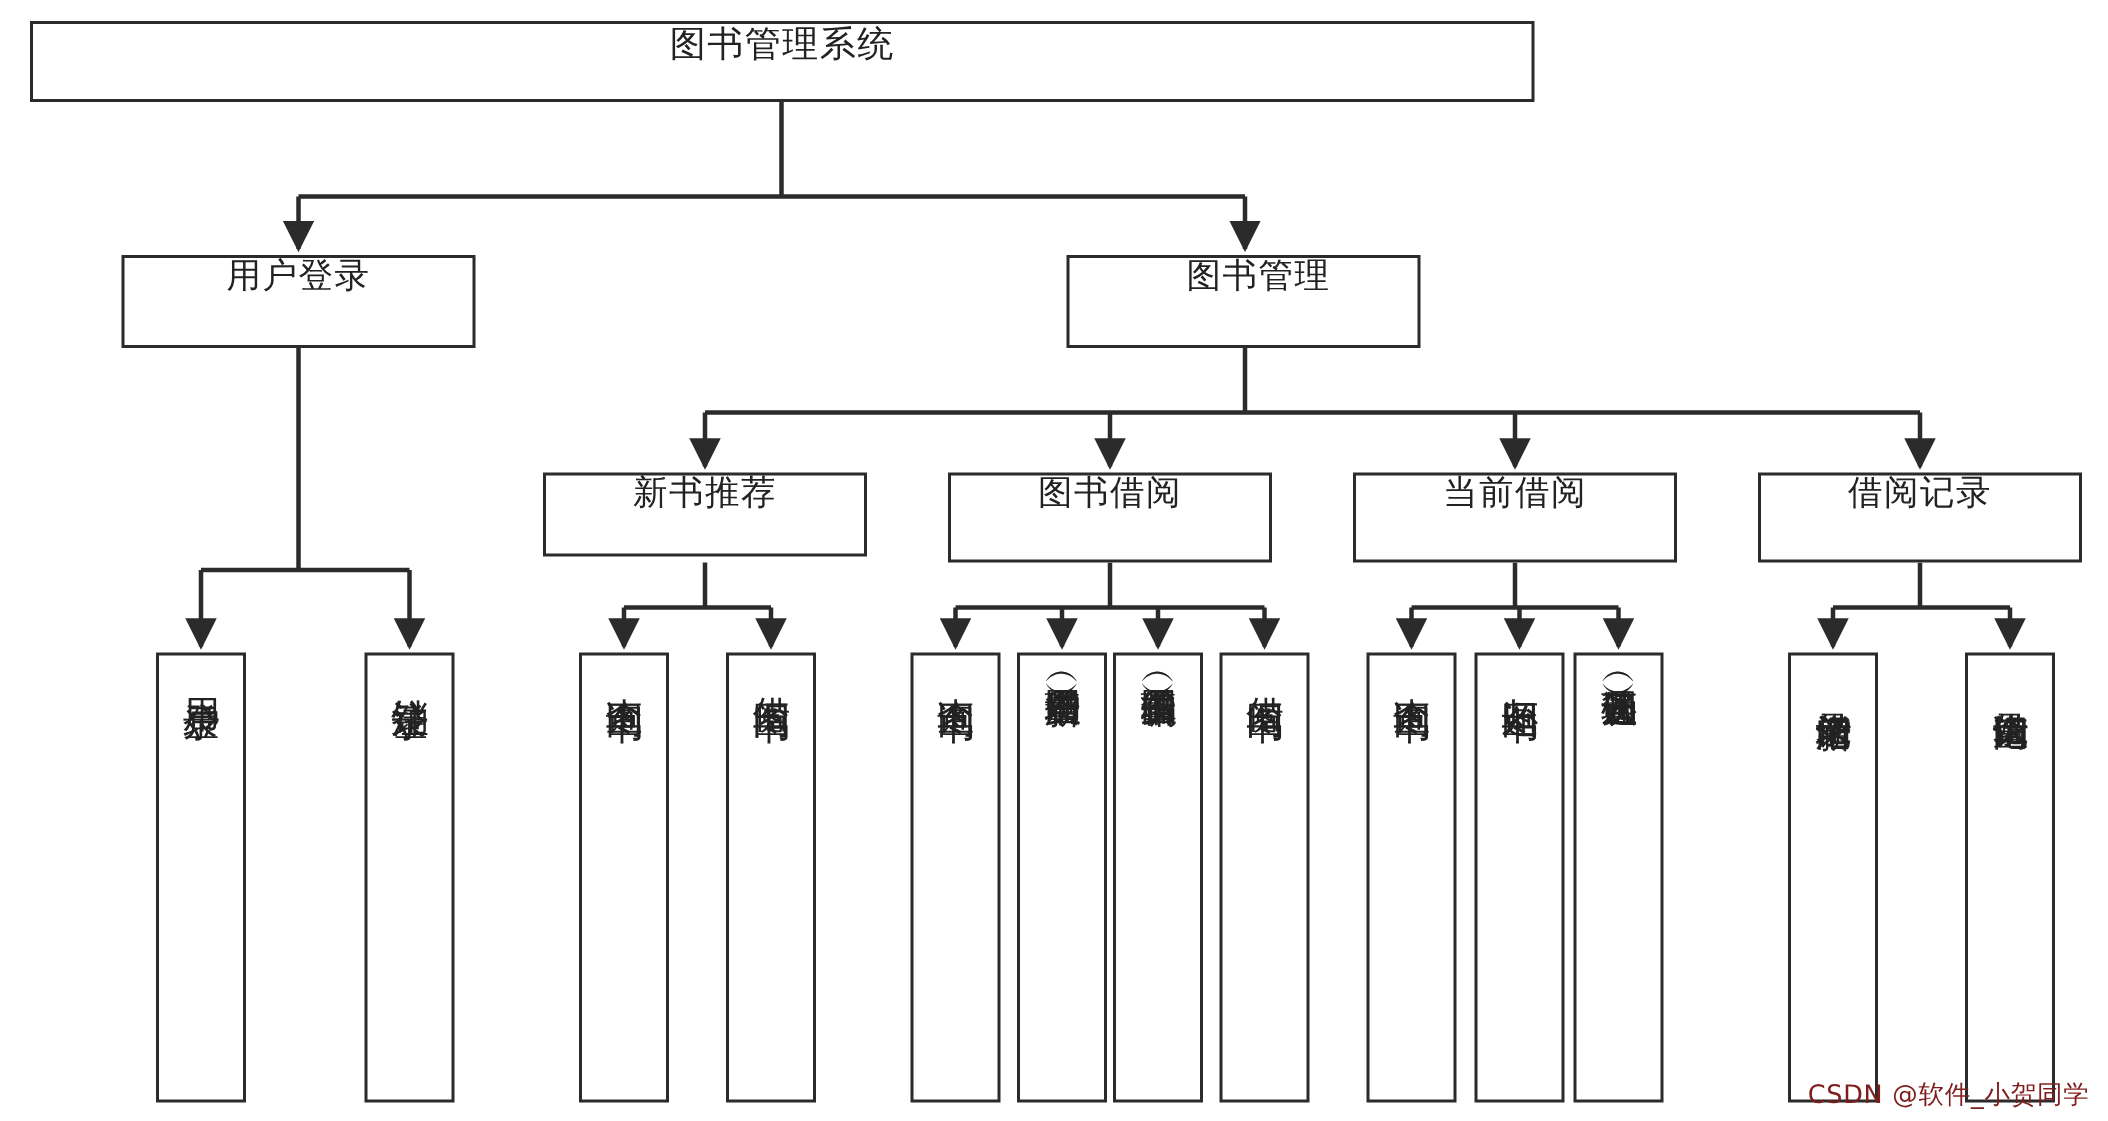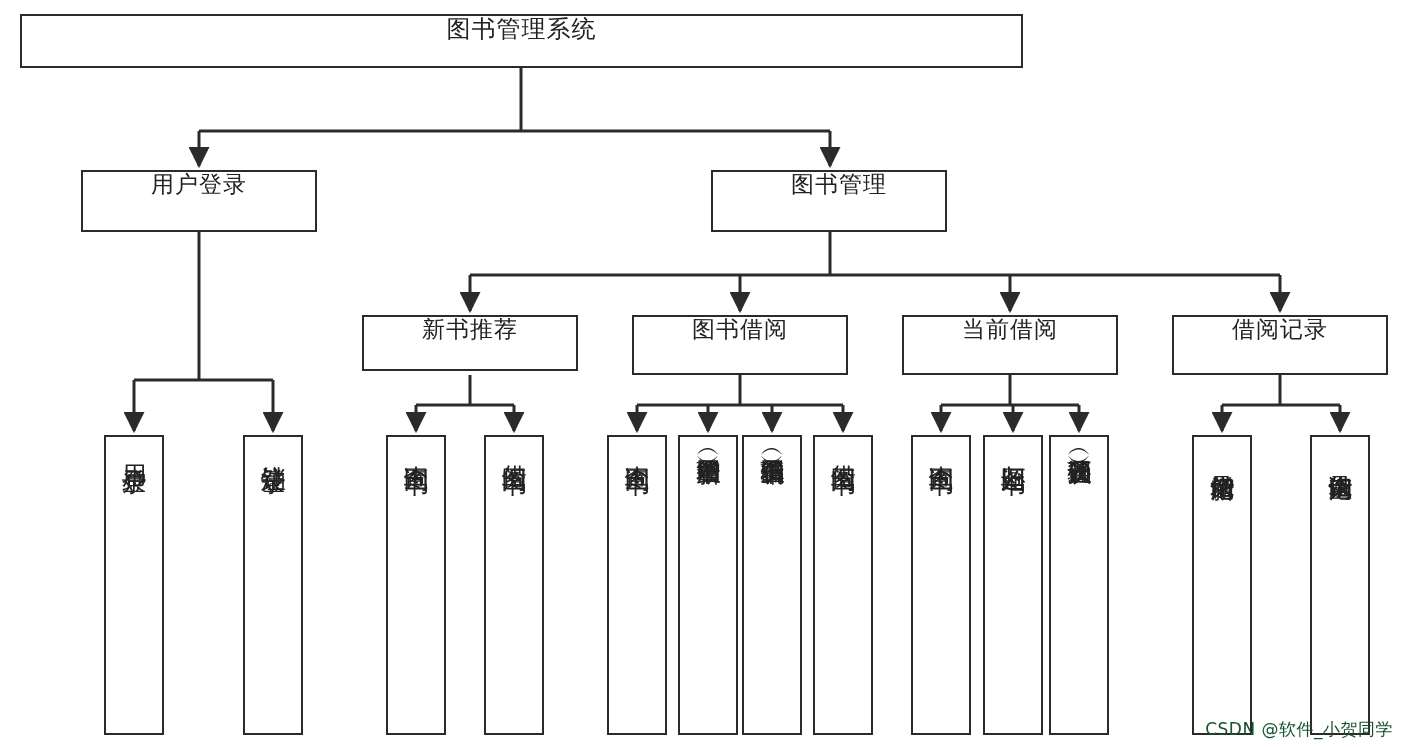--- a/index.html
+++ b/index.html
@@ -59,21 +59,21 @@
   .vtext.tall {
     font-size: 24px;
     line-height: 1.12;
     letter-spacing: 0px;
   }
   .watermark {
     position: absolute;
     right: 12px;
     bottom: 6px;
     font-size: 17px;
-    color: #14532d;
+    color: #7f1d1d;
     letter-spacing: 0.5px;
     white-space: nowrap;
   }
 </style>
 </head>
 <body>
 
 <div id="canvas">
 
   <svg id="edges" viewBox="0 0 1405 747" width="1405" height="747" xmlns="http://www.w3.org/2000/svg">

